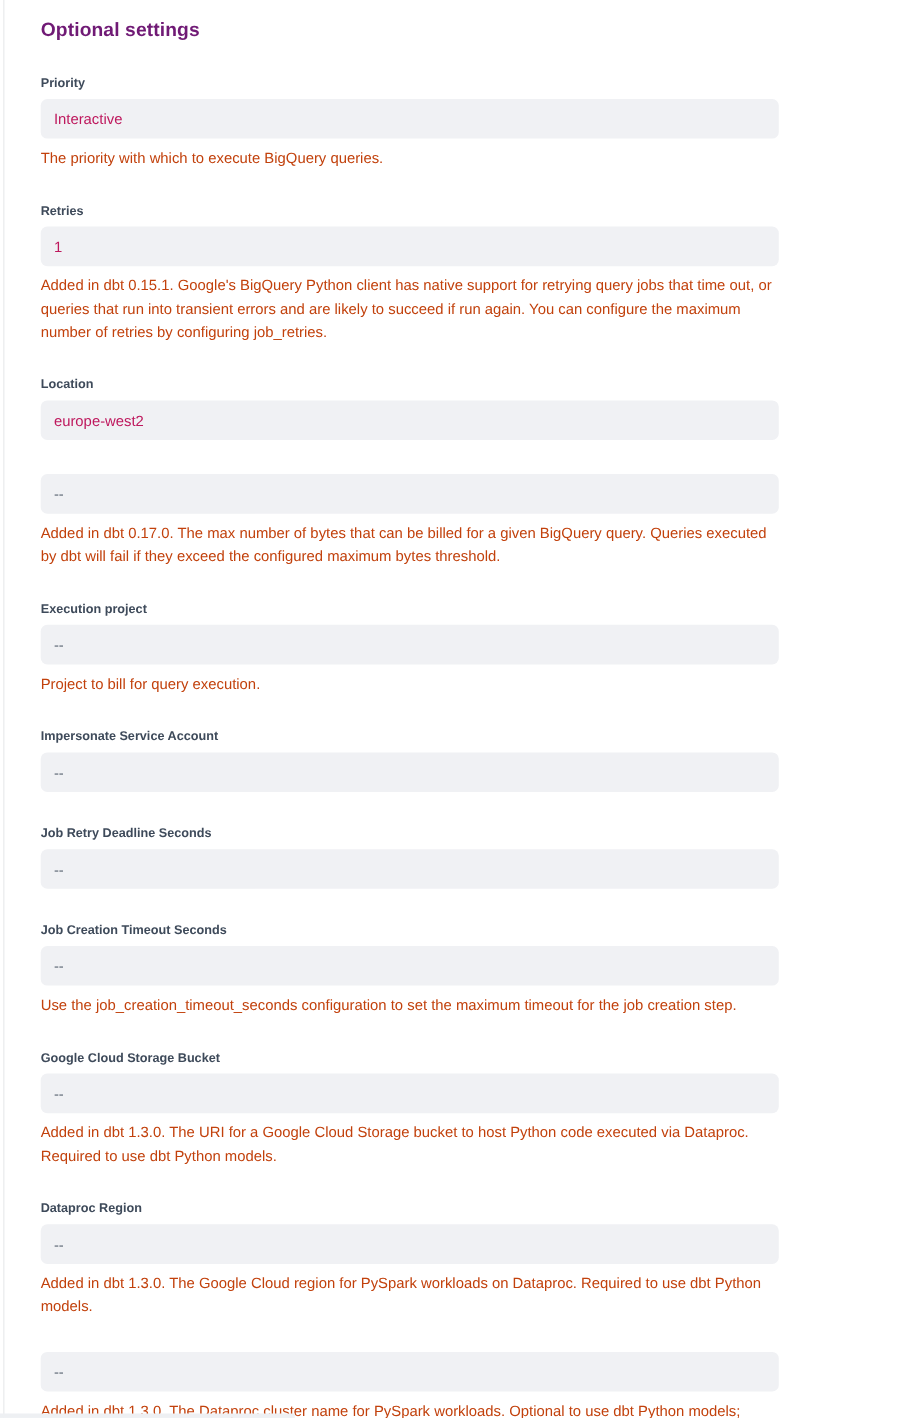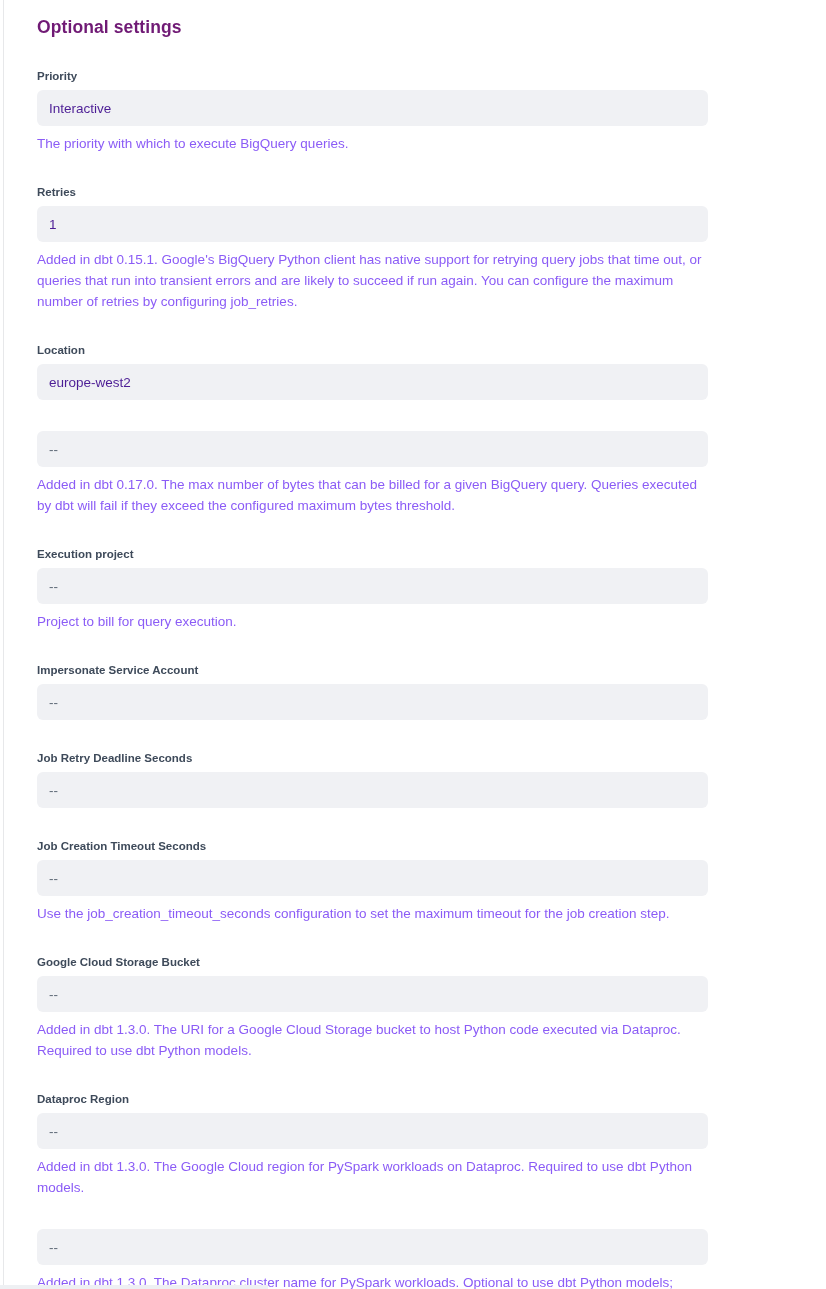--- a/index.html
+++ b/index.html
@@ -60,30 +60,30 @@
     display: block;
     width: 100%;
     height: 36px;
     background: #f0f1f4;
     border: none;
     outline: none;
     border-radius: 6px;
     padding: 0 12px;
     font-family: "Liberation Sans", sans-serif;
     font-size: 13.5px;
-    color: #4c1d95;
+    color: #be185d;
   }
   .field-input.muted {
     color: #5f6a76;
   }
   .field-help {
     margin: 7px 0 0 0;
     font-size: 13.5px;
     line-height: 21px;
-    color: #8b5cf6;
+    color: #c2410c;
   }
   .field-help:empty {
     display: none;
   }
 </style>
 </head>
 <body>
 
 <div class="panel-left-border"></div>
 

